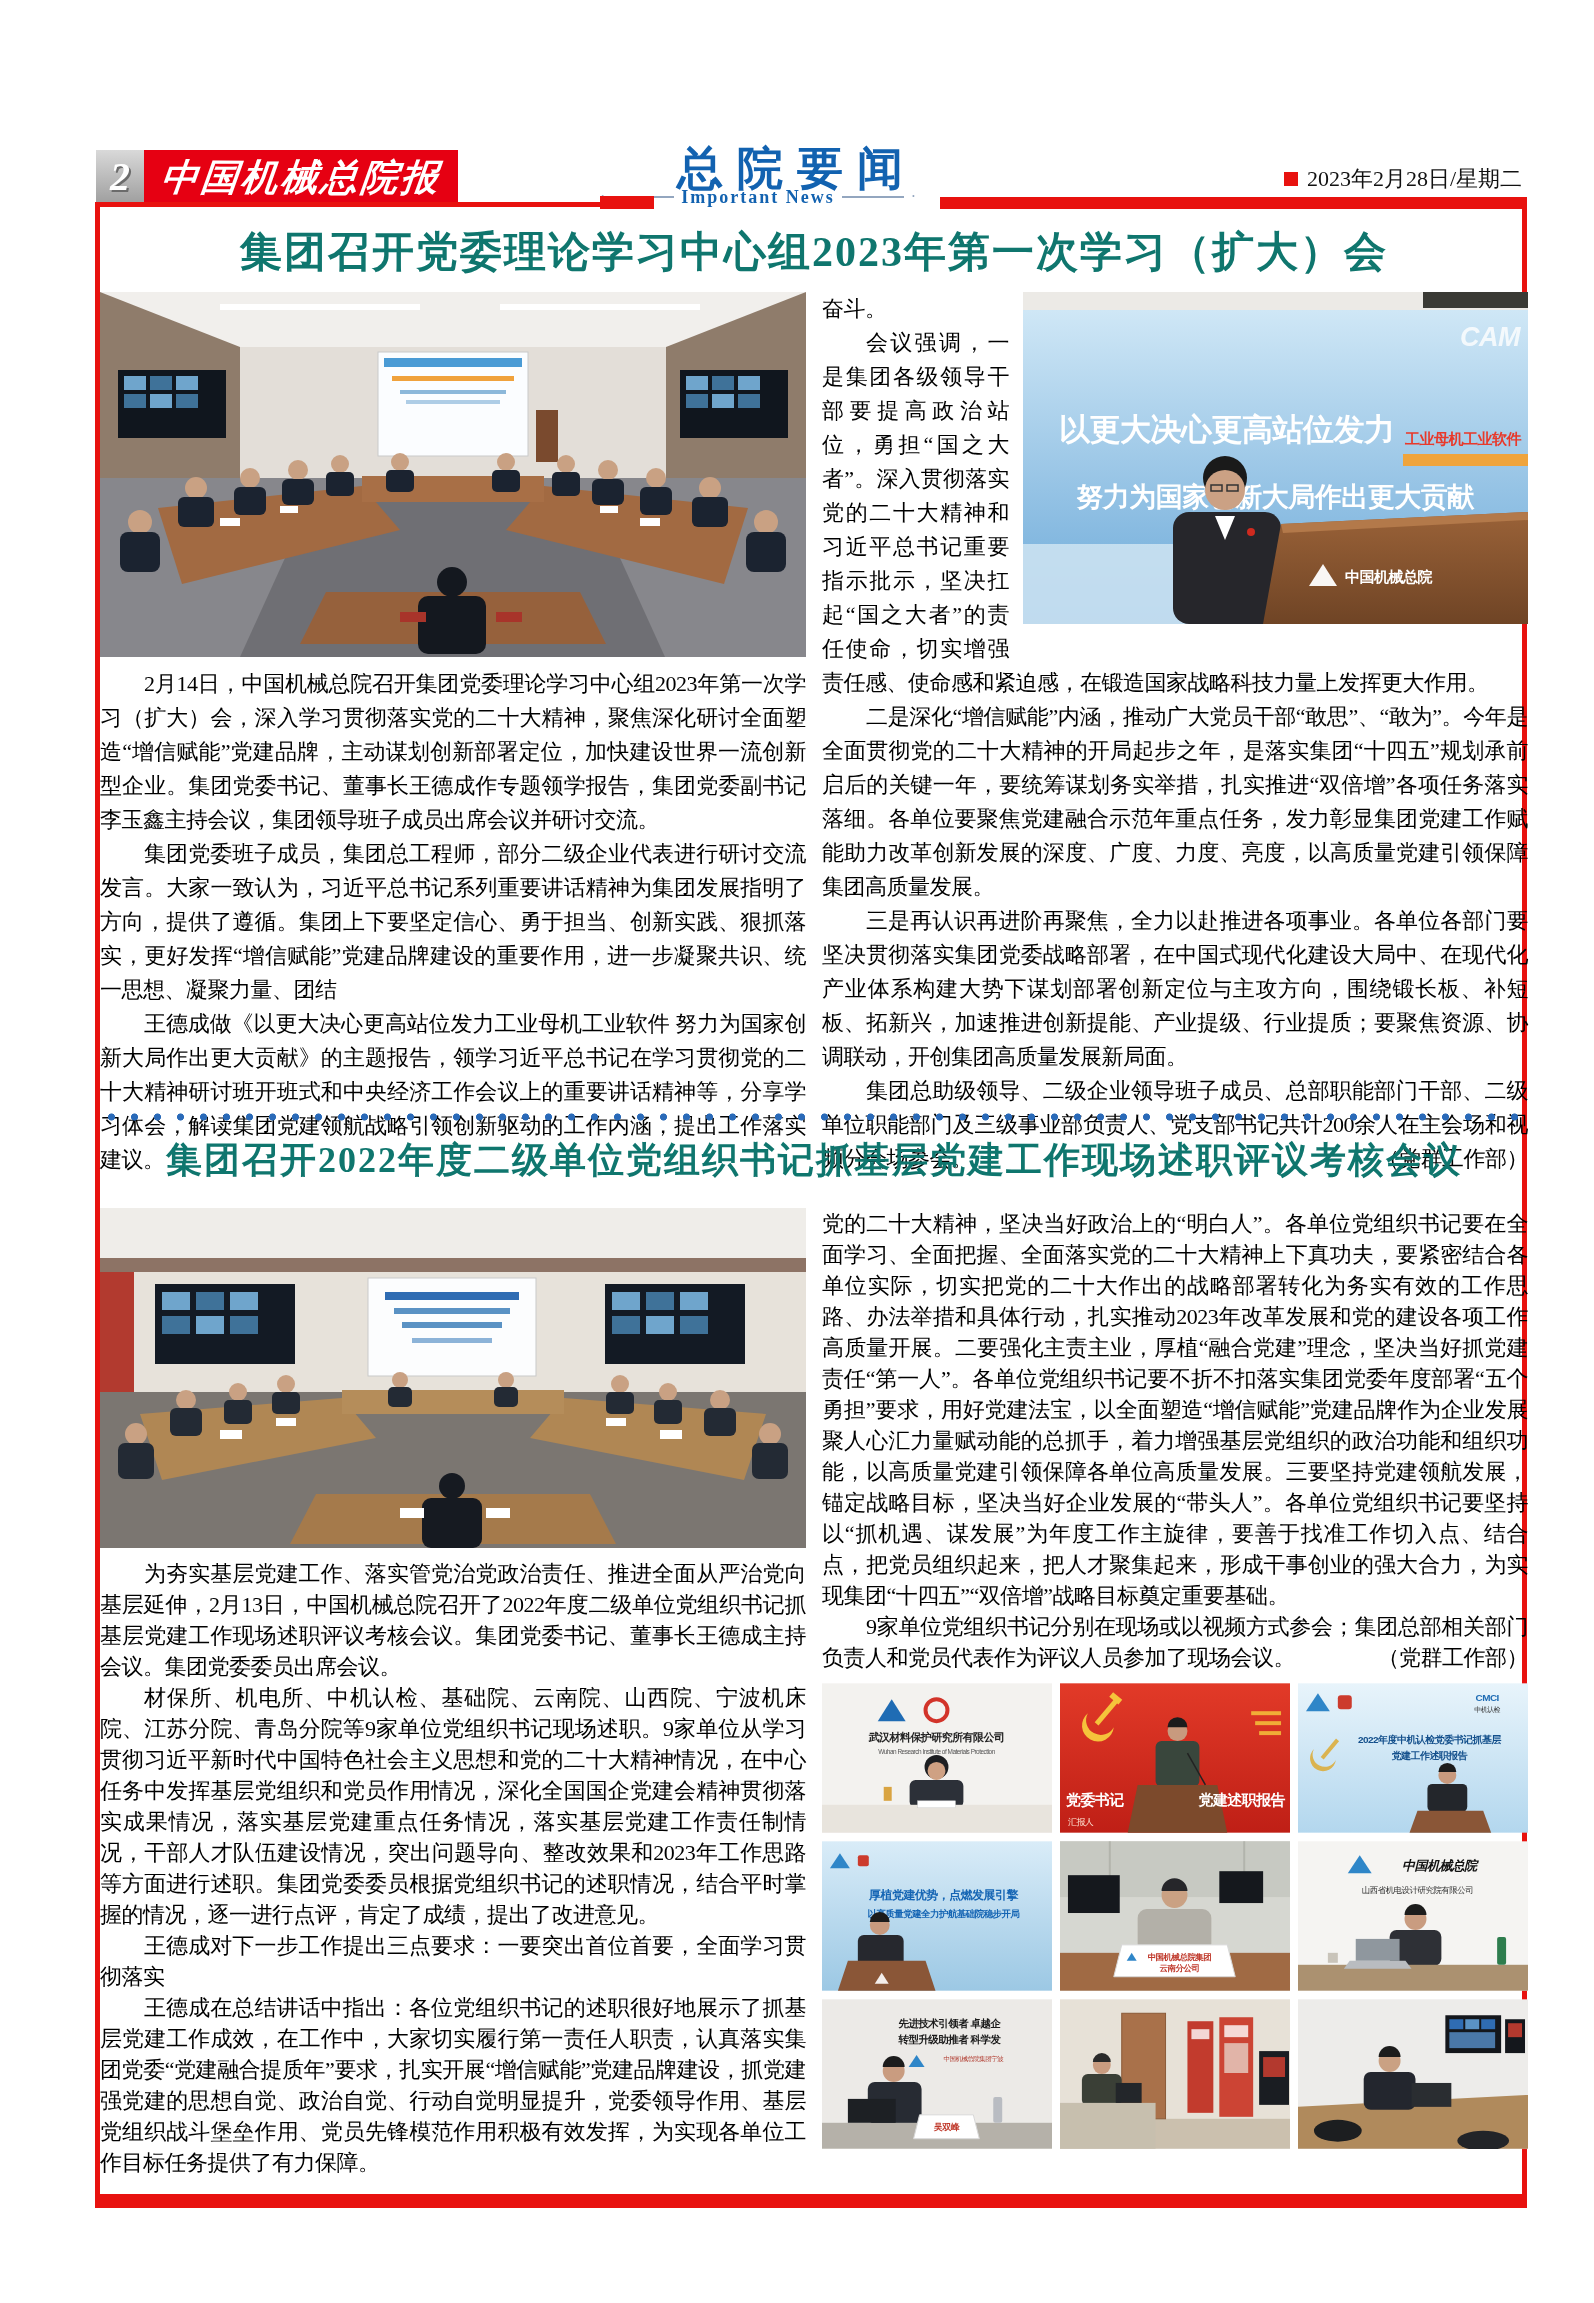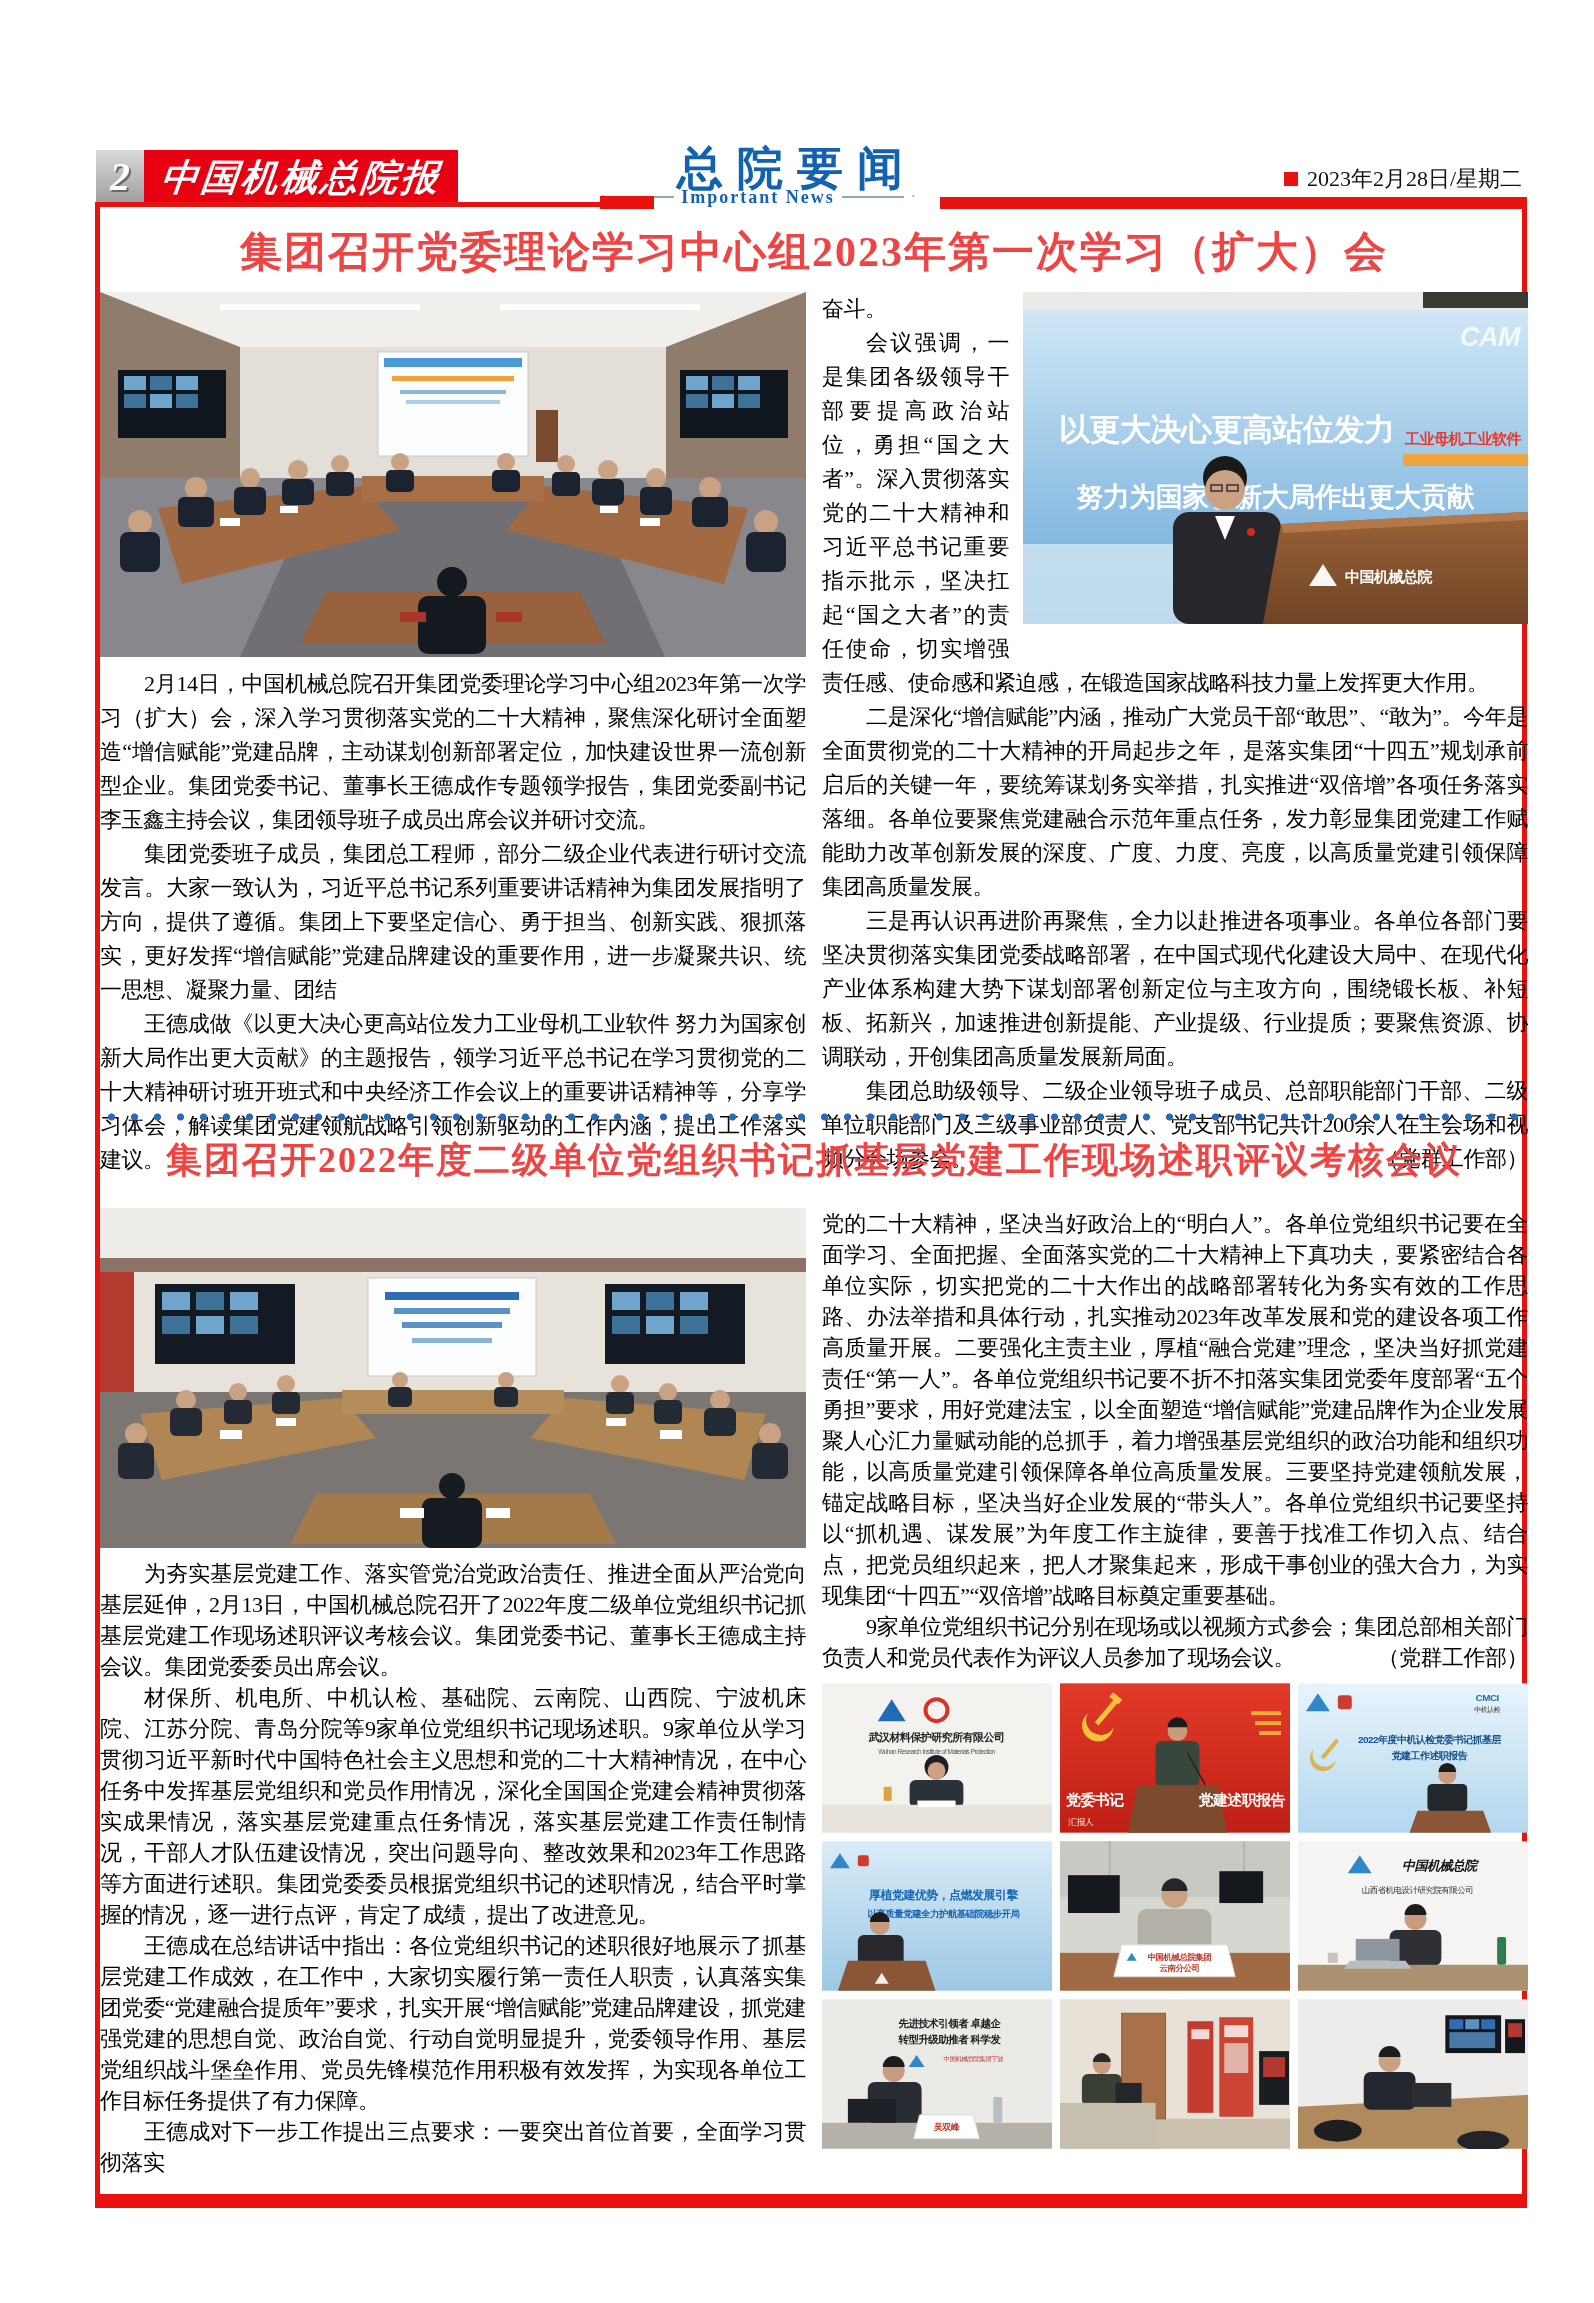--- a/index.html
+++ b/index.html
@@ -32,21 +32,21 @@
   .rl{position:absolute;background:#e8120f;}
   .rule-a{left:95px;top:202px;width:528px;height:5px;}
   .bar-left{left:600px;top:196px;width:54px;height:13px;}
   .bar-right{left:940px;top:197px;width:587px;height:12px;}
   .v-left{left:95px;top:202px;width:5px;height:2006px;}
   .v-right{left:1522px;top:197px;width:5px;height:2011px;}
   .h-bottom{left:95px;top:2194px;width:1432px;height:14px;}
 
   
   .a-title{position:absolute;left:100px;width:1428px;text-align:center;font-weight:700;
-           color:#ef4444;letter-spacing:2px;}
+           color:#0f766e;letter-spacing:2px;}
   .a1-title{top:224px;font-size:42px;}
   .a2-title{top:1136px;font-size:36px;}
   .cols{position:absolute;left:100px;width:1428px;display:flex;gap:16px;}
   .a1-cols{top:292px;}
   .a2-cols{top:1208px;}
   .col{width:706px;font-size:22px;letter-spacing:-0.5px;text-align:justify;}
   .a1-cols .col{line-height:34px;}
   .a2-cols .col{line-height:31px;}
   .col p{margin:0;text-indent:2em;}
   .col p.noind{text-indent:0;}
@@ -305,22 +305,22 @@
           <rect x="120" y="222" width="22" height="9"></rect>
             <rect x="176" y="210" width="20" height="8"></rect>
           <rect x="560" y="222" width="22" height="9"></rect>
             <rect x="506" y="210" width="20" height="8"></rect>
           <rect x="300" y="300" width="24" height="10"></rect>
             <rect x="386" y="300" width="24" height="10"></rect>
         </g>
       </svg>
       <p>为夯实基层党建工作、落实管党治党政治责任、推进全面从严治党向基层延伸，2月13日，中国机械总院召开了2022年度二级单位党组织书记抓基层党建工作现场述职评议考核会议。集团党委书记、董事长王德成主持会议。集团党委委员出席会议。</p>
       <p>材保所、机电所、中机认检、基础院、云南院、山西院、宁波机床院、江苏分院、青岛分院等9家单位党组织书记现场述职。9家单位从学习贯彻习近平新时代中国特色社会主义思想和党的二十大精神情况，在中心任务中发挥基层党组织和党员作用情况，深化全国国企党建会精神贯彻落实成果情况，落实基层党建重点任务情况，落实基层党建工作责任制情况，干部人才队伍建设情况，突出问题导向、整改效果和2023年工作思路等方面进行述职。集团党委委员根据党组织书记的述职情况，结合平时掌握的情况，逐一进行点评，肯定了成绩，提出了改进意见。</p>
+      <p>王德成对下一步工作提出三点要求：一要突出首位首要，全面学习贯彻落实</p>
       <p>王德成在总结讲话中指出：各位党组织书记的述职很好地展示了抓基层党建工作成效，在工作中，大家切实履行第一责任人职责，认真落实集团党委“党建融合提质年”要求，扎实开展“增信赋能”党建品牌建设，抓党建强党建的思想自觉、政治自觉、行动自觉明显提升，党委领导作用、基层党组织战斗堡垒作用、党员先锋模范作用积极有效发挥，为实现各单位工作目标任务提供了有力保障。</p>
-      <p>王德成对下一步工作提出三点要求：一要突出首位首要，全面学习贯彻落实</p>
     </div>
 
     <div class="col">
       <p class="noind">党的二十大精神，坚决当好政治上的“明白人”。各单位党组织书记要在全面学习、全面把握、全面落实党的二十大精神上下真功夫，要紧密结合各单位实际，切实把党的二十大作出的战略部署转化为务实有效的工作思路、办法举措和具体行动，扎实推动2023年改革发展和党的建设各项工作高质量开展。二要强化主责主业，厚植“融合党建”理念，坚决当好抓党建责任“第一人”。各单位党组织书记要不折不扣落实集团党委年度部署“五个勇担”要求，用好党建法宝，以全面塑造“增信赋能”党建品牌作为企业发展聚人心汇力量赋动能的总抓手，着力增强基层党组织的政治功能和组织功能，以高质量党建引领保障各单位高质量发展。三要坚持党建领航发展，锚定战略目标，坚决当好企业发展的“带头人”。各单位党组织书记要坚持以“抓机遇、谋发展”为年度工作主旋律，要善于找准工作切入点、结合点，把党员组织起来，把人才聚集起来，形成干事创业的强大合力，为实现集团“十四五”“双倍增”战略目标奠定重要基础。</p>
       <p><span>9家单位党组织书记分别在现场或以视频方式参会；集团总部相关部门负责人和党员代表作为评议人员参加了现场会议。</span><span class="byline">（党群工作部）</span></p>
 
       <div class="pgrid">
 
         <svg viewBox="0 0 231 150">
           <rect width="231" height="150" fill="#f3f2ef"></rect>

